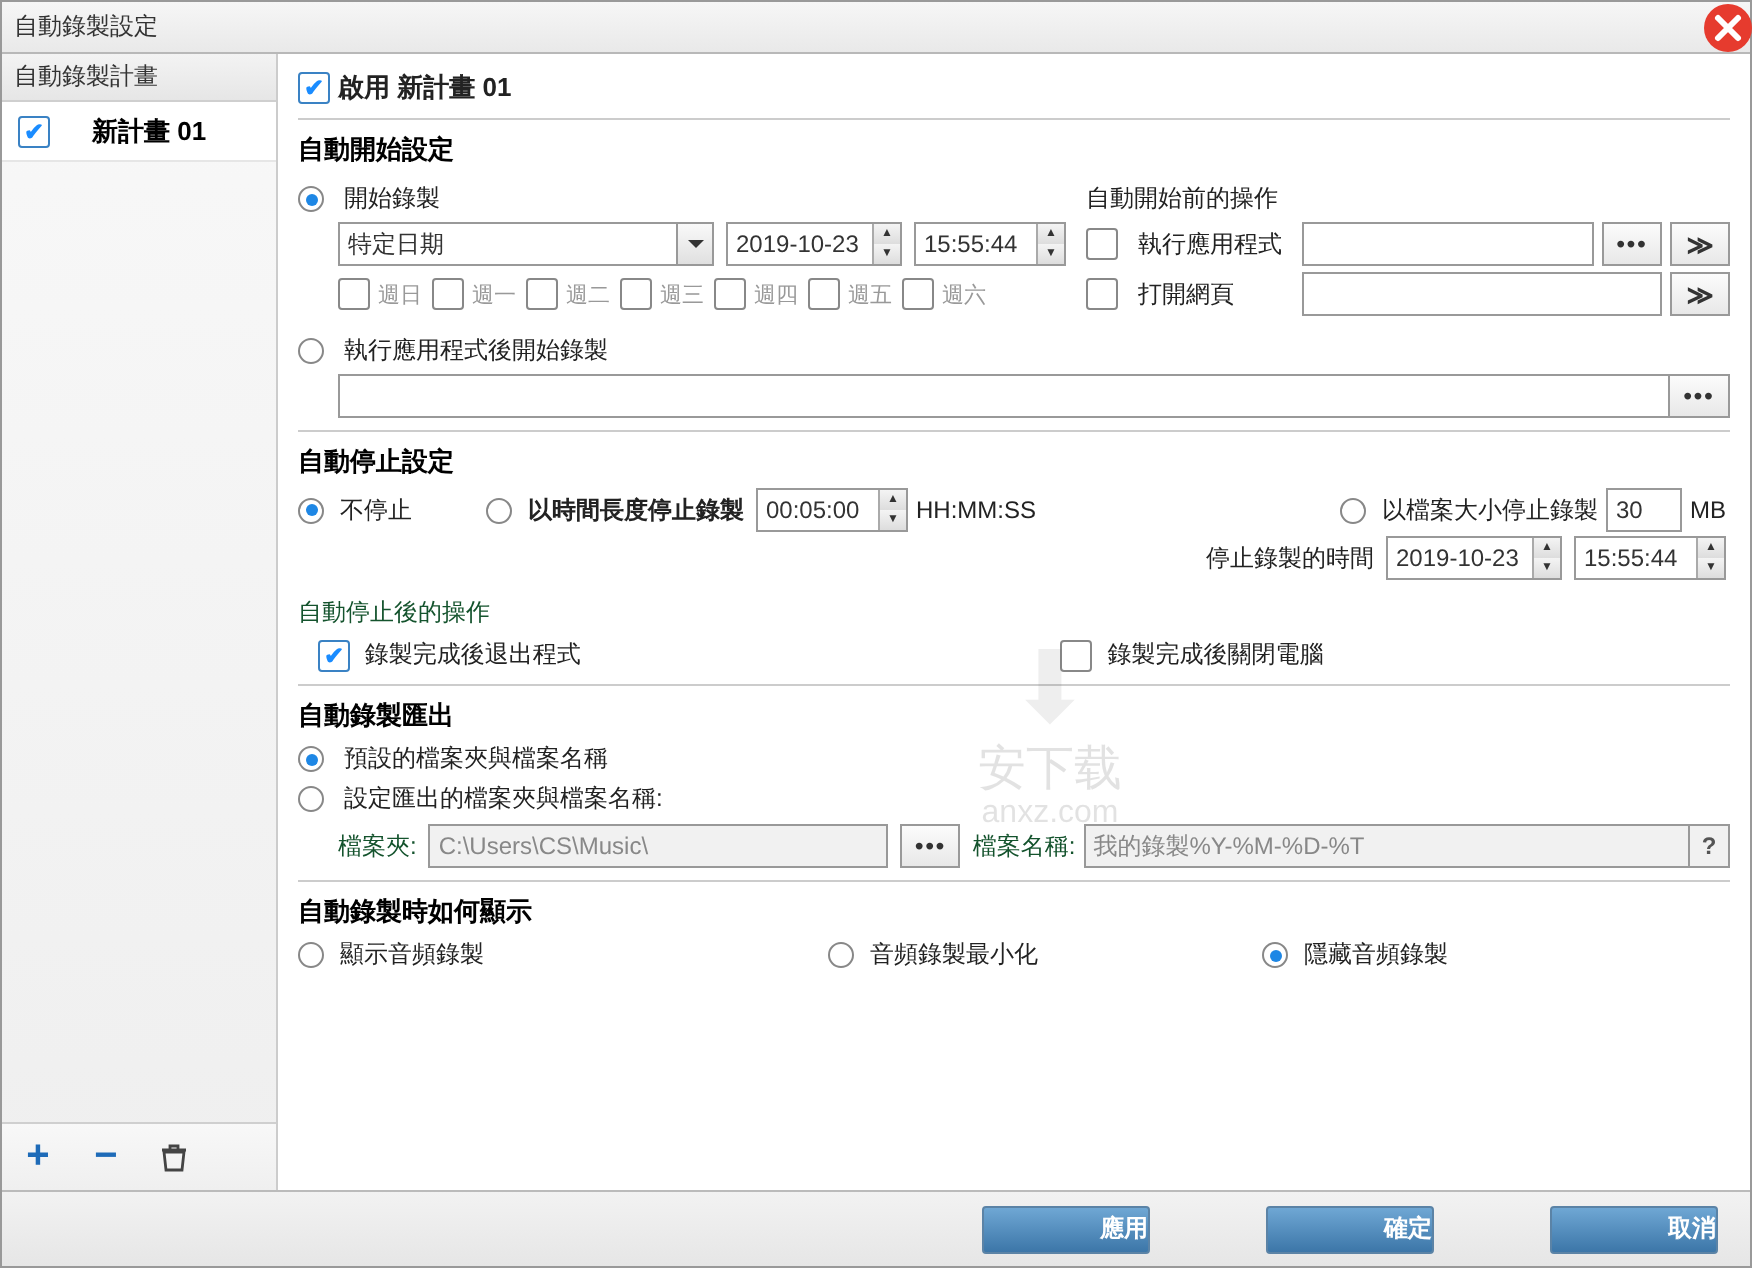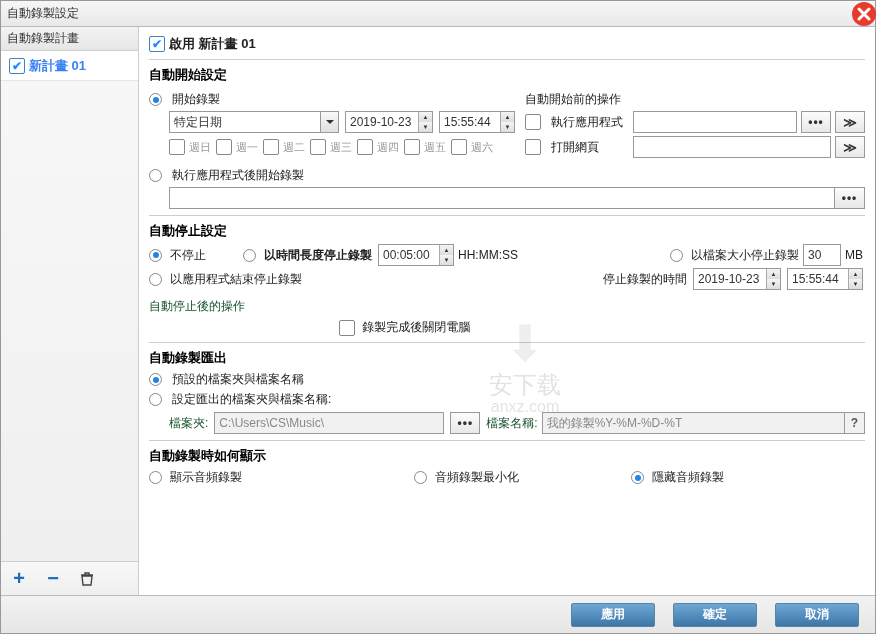--- a/index.html
+++ b/index.html
@@ -10,21 +10,21 @@
 .titlebar { height: 26px; background: linear-gradient(#f6f6f6,#e9e9e9); border-bottom: 1px solid #b8b8b8; display: flex; align-items: center; padding: 0 6px; position: relative; }
 .titlebar .title { font-size: 12px; color: #333; }
 .close-btn { position: absolute; right: -4px; top: -2px; width: 30px; height: 30px; }
 .close-btn svg { width: 30px; height: 30px; }
 
 .body { flex: 1; display: flex; min-height: 0; }
 
 .sidebar { width: 138px; background: linear-gradient(#f8f8f8,#efefef); border-right: 1px solid #ccc; display: flex; flex-direction: column; }
 .sidebar-head { height: 24px; font-size: 12px; color: #333; display: flex; align-items: center; padding: 0 6px; border-bottom: 1px solid #cfcfcf; background: linear-gradient(#f3f3f3,#e6e6e6); }
 .sidebar-items { flex: 1; }
-.sidebar-item { height: 30px; display: flex; align-items: center; padding: 0 8px; font-size: 13px; color: #3b82f6; font-weight: bold; background: #fff; border-bottom: 1px solid #e6e6e6; cursor: pointer; }
+.sidebar-item { height: 30px; display: flex; align-items: center; padding: 0 8px; font-size: 13px; color: #000000; font-weight: bold; background: #fff; border-bottom: 1px solid #e6e6e6; cursor: pointer; gap: 17px; }
 .sidebar-actions { height: 34px; border-top: 1px solid #cfcfcf; display: flex; align-items: center; padding: 0 8px; gap: 14px; background: linear-gradient(#f8f8f8,#efefef); }
 .icon-btn { width: 20px; height: 20px; display: inline-flex; align-items: center; justify-content: center; color: #1e6bb8; cursor: pointer; font-size: 20px; font-weight: bold; }
 .icon-btn.trash { color: #444; }
 
 .main { flex: 1; padding: 6px 10px 0 10px; overflow: hidden; font-size: 12px; color: #333; }
 
 .chk { width: 16px; height: 16px; border: 1px solid #888; border-radius: 2px; display: inline-flex; align-items: center; justify-content: center; background: #fff; margin-right: 4px; vertical-align: middle; cursor: pointer; }
 .chk.checked { border-color: #3a82c4; }
 .chk.checked::after { content: "✔"; color: #1a8cff; font-size: 12px; font-weight: bold; line-height: 1; }
 .radio { width: 13px; height: 13px; border: 1px solid #888; border-radius: 50%; display: inline-flex; align-items: center; justify-content: center; margin-right: 4px; vertical-align: middle; cursor: pointer; background: #fff; }
@@ -53,21 +53,21 @@
 .help-btn { width: 20px; height: 22px; border-left: 1px solid #999; display: inline-flex; align-items: center; justify-content: center; cursor: pointer; font-weight: bold; color: #555; }
 
 .input.flex { flex: 1; }
 .input.disabled { background: #f1f1f1; color: #888; }
 
 .two-col { display: flex; }
 .two-col .col-l { flex: 1.05; }
 .two-col .col-r { flex: 1; padding-left: 10px; }
 
 .btnbar { height: 38px; border-top: 1px solid #bbb; background: linear-gradient(#f2f2f2,#e6e6e6); display: flex; align-items: center; justify-content: flex-end; gap: 18px; padding: 0 16px; }
-.btn { width: 84px; height: 24px; border: 1px solid #5b83a6; background: linear-gradient(#6fa7d4,#3c76a8); color: #fff; font-size: 12px; display: inline-flex; align-items: center; justify-content: center; cursor: pointer; border-radius: 2px; font-weight: bold; }
+.btn { width: 84px; height: 24px; border: 1px solid #5b83a6; background: linear-gradient(#6fa7d4,#3c76a8); color: #fff; font-size: 12px; display: inline-flex; align-items: center; justify-content: flex-end; cursor: pointer; border-radius: 2px; font-weight: bold; margin-left: 40px; }
 
 .watermark { position: absolute; left: 350px; top: 290px; opacity: 0.18; pointer-events: none; font-size: 24px; color: #666; text-align: center; line-height: 1.1; }
 .watermark .wm-icon { font-size: 50px; opacity: .6; }
 
 .app-input-row .input { flex: 1; }
 .app-input-row { display: flex; align-items: center; margin: 3px 0 0 20px; }
 
 .weekday-row { display: flex; align-items: center; gap: 1px; margin: 6px 0 4px 20px; }
 .weekday-row .wd { display: inline-flex; align-items: center; margin-right: 4px; }
 .weekday-row .lbl { color: #999; font-size: 11px; }
@@ -143,21 +143,21 @@
 
       <div class="section-title">自動開始設定</div>
 
       <div class="two-col">
         <div class="col-l">
           <div class="row">
             <span class="radio checked"></span>
             <span class="lbl">開始錄製</span>
           </div>
           <div class="row indent20">
-            <div class="select" style="width:170px">
+            <div class="select" style="width:188px">
               <span>特定日期</span>
               <span class="caret"></span>
             </div>
             <div class="spin" style="width:88px">
               <span>2019-10-23</span>
               <span class="spinbtns">
                   <div>▲</div>
                   <div>▼</div>
                 </span>
             </div>
@@ -266,24 +266,20 @@
           <span class="radio"></span>
           <span class="lbl">以檔案大小停止錄製</span>
           <div class="input" style="width:38px">
               <span>30</span>
             </div>
           <span class="lbl">MB</span>
         </span>
       </div>
 
       <div class="stop-row2">
-        <span class="seg" style="width:240px">
-          <span class="radio"></span>
-          <span class="lbl">以應用程式結束停止錄製</span>
-        </span>
         <span class="seg" style="margin-left:auto;padding-right:2px;gap:6px">
           <span class="lbl">停止錄製的時間</span>
           <div class="spin" style="width:88px">
             <span>2019-10-23</span>
             <span class="spinbtns">
                 <div>▲</div>
                 <div>▼</div>
               </span>
           </div>
           <div class="spin" style="width:76px">
@@ -291,20 +287,24 @@
             <span class="spinbtns">
                 <div>▲</div>
                 <div>▼</div>
               </span>
           </div>
         </span>
       </div>
 
       <div class="lbl disabled" style="margin:8px 0 0 0">自動停止後的操作</div>
       <div class="after-stop-row">
+        <span class="seg">
+          <span class="chk checked"></span>
+          <span class="lbl">錄製完成後退出程式</span>
+        </span>
         <span class="seg" style="margin-left:180px">
           <span class="chk"></span>
           <span class="lbl">錄製完成後關閉電腦</span>
         </span>
       </div>
 
       <hr class="divider">
 
       <div class="section-title">自動錄製匯出</div>
       <div class="row">

